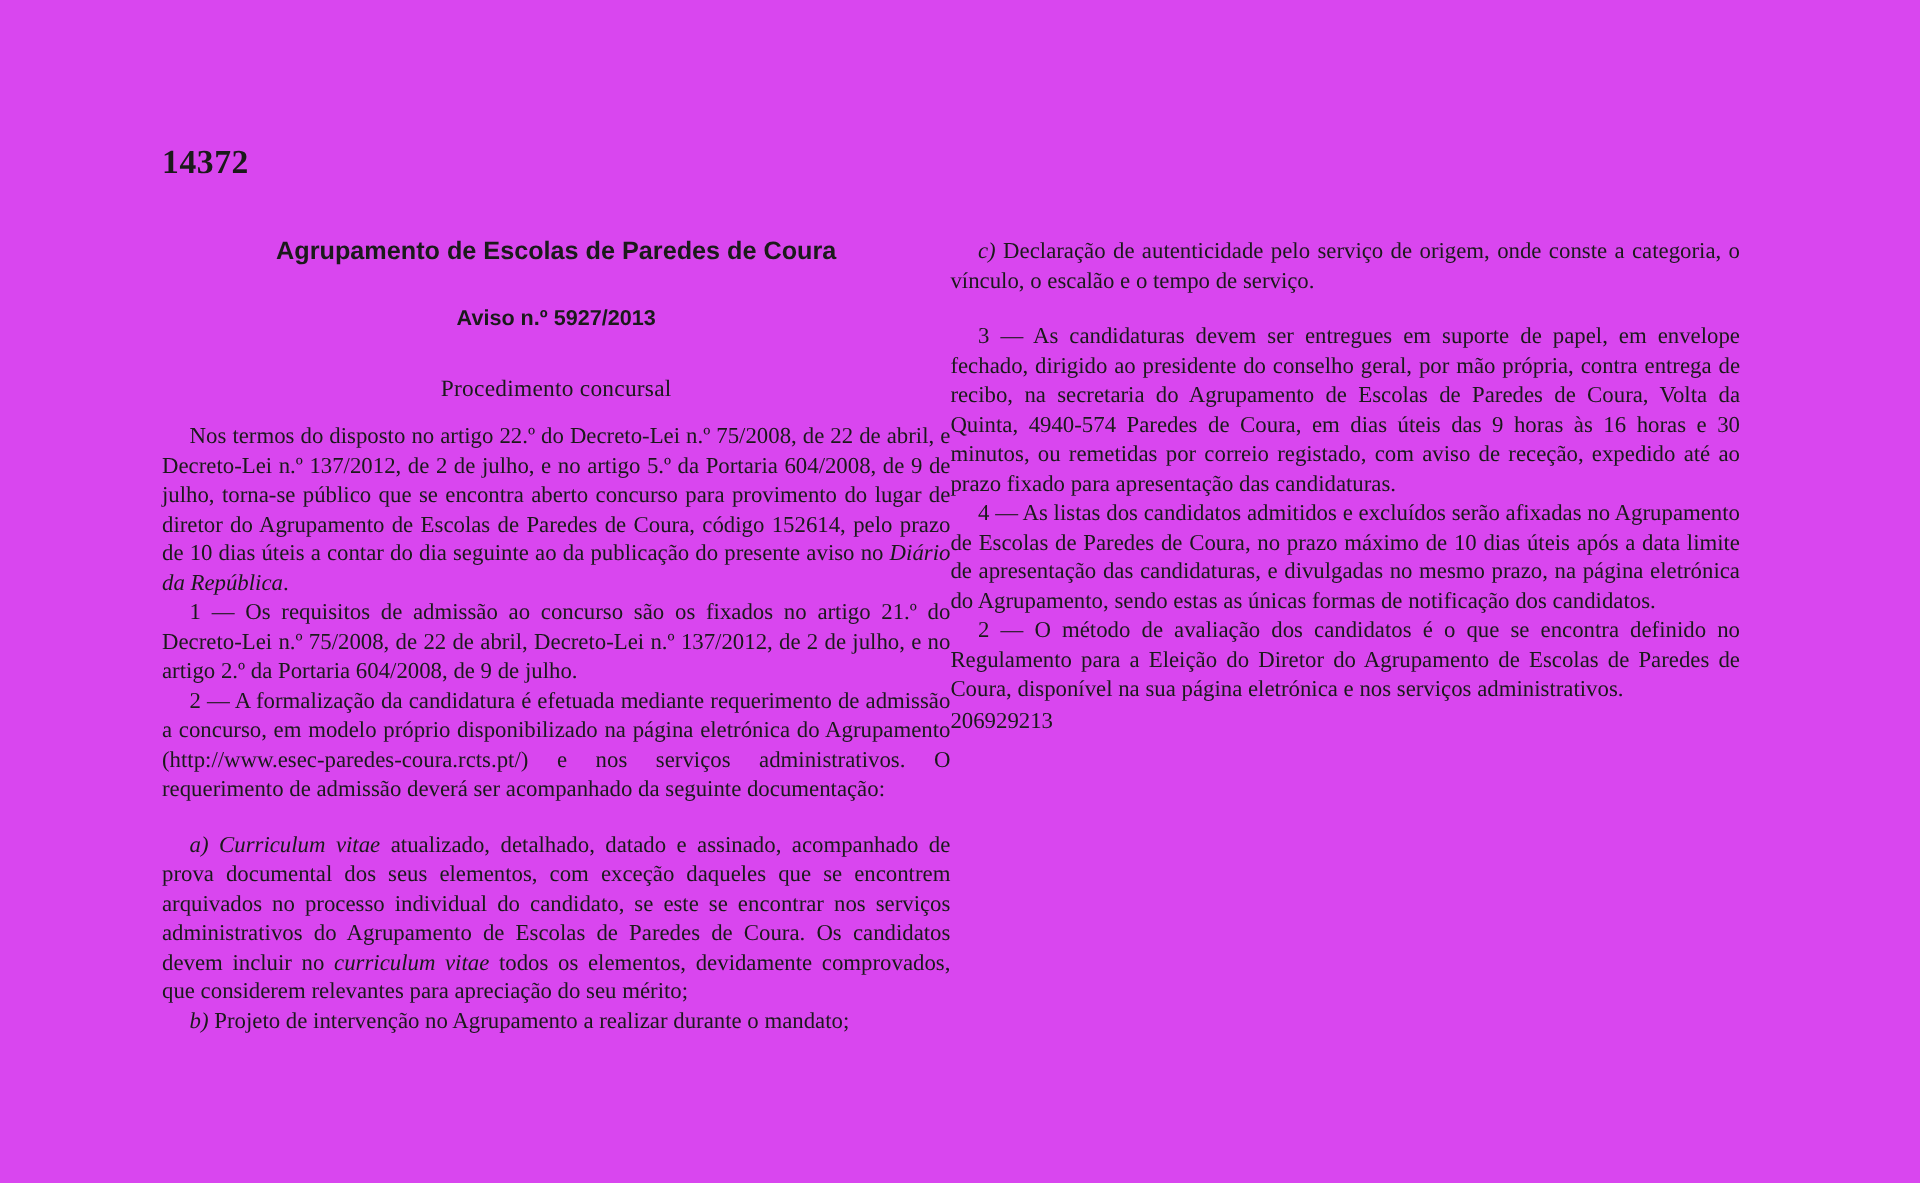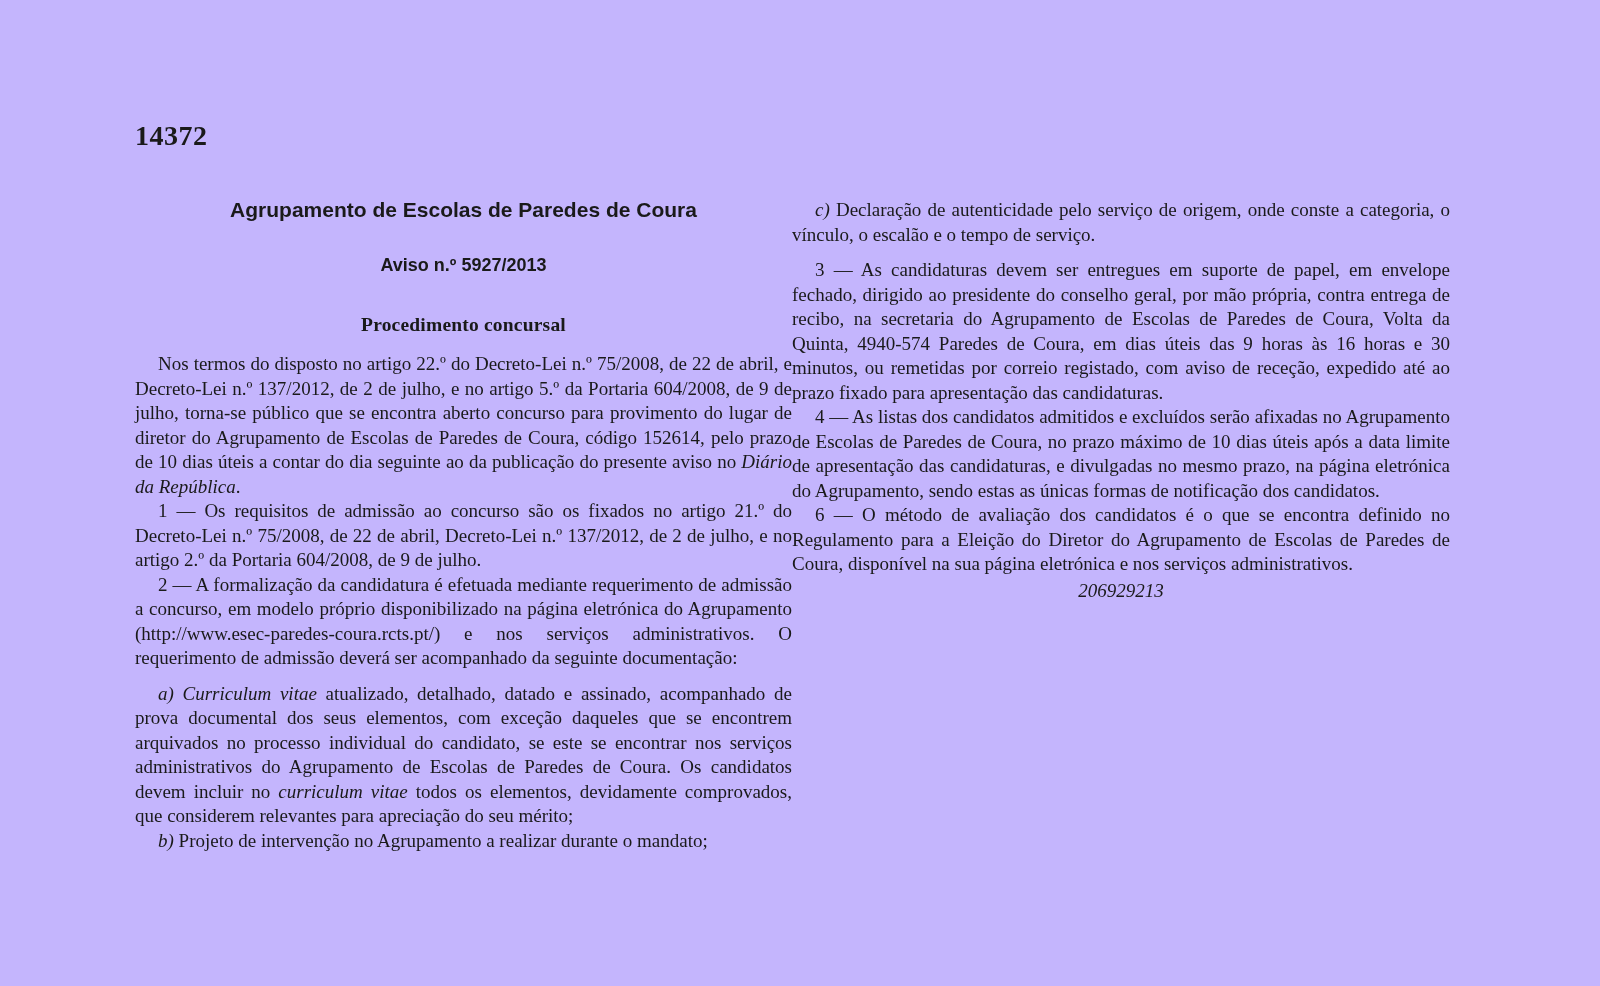--- a/index.html
+++ b/index.html
@@ -5,21 +5,21 @@
 <style>
   html, body {
     margin: 0;
     padding: 0;
     background: #e8e8e8;
   }
   .page {
     position: relative;
     width: 1600px;
     height: 986px;
-    background: #c4b5fd;
+    background: #d946ef;
     color: #1a1a1a;
     font-family: "Liberation Serif", "DejaVu Serif", serif;
     overflow: hidden;
   }
   .page-header {
     position: absolute;
     top: 120px;
     left: 135px;
     width: 1334px;
     display: flex;
@@ -51,41 +51,40 @@
     margin: 0 0 33px 0;
   }
   .notice-title {
     font-family: "Liberation Sans", "DejaVu Sans", sans-serif;
     font-weight: 700;
     font-size: 18px;
     text-align: center;
     margin: 0 0 38px 0;
   }
   .section-title {
-    font-weight: 700;
+    font-weight: 400;
     font-size: 19.5px;
     text-align: center;
     margin: 0 0 16px 0;
     letter-spacing: 0.2px;
   }
   p.body {
     font-size: 19px;
     line-height: 24.5px;
     text-align: justify;
     text-indent: 23px;
     margin: 0;
     hyphens: auto;
   }
-  p.spaced { margin-top: 11px; }
+  p.spaced { margin-top: 22px; }
   .doc-number {
     font-size: 19px;
     line-height: 24.5px;
-    text-align: center;
+    text-align: left;
     margin: 2px 0 0 0;
-    font-style: italic;
   }
 </style>
 </head>
 <body>
 
 <div class="page">
 
   <header class="page-header">
     <div class="page-number">14372</div>
   </header>
@@ -99,17 +98,17 @@
     <p class="body"><span>1 — Os requisitos de admissão ao concurso são os fixados no artigo 21.º do Decreto-Lei n.º 75/2008, de 22 de abril, Decreto-Lei n.º 137/2012, de 2 de julho, e no artigo 2.º da Portaria 604/2008, de 9 de julho.</span></p>
     <p class="body"><span>2 — A formalização da candidatura é efetuada mediante requerimento de admissão a concurso, em modelo próprio disponibilizado na página eletrónica do Agrupamento (http://www.esec-paredes-coura.rcts.pt/) e nos serviços administrativos. O requerimento de admissão deverá ser acompanhado da seguinte documentação:</span></p>
     <p class="body spaced"><i>a) Curriculum vitae</i><span> atualizado, detalhado, datado e assinado, acompanhado de prova documental dos seus elementos, com exceção daqueles que se encontrem arquivados no processo individual do candidato, se este se encontrar nos serviços administrativos do Agrupamento de Escolas de Paredes de Coura. Os candidatos devem incluir no </span><i>curriculum vitae</i><span> todos os elementos, devidamente comprovados, que considerem relevantes para apreciação do seu mérito;</span></p>
     <p class="body"><i>b)</i><span> Projeto de intervenção no Agrupamento a realizar durante o mandato;</span></p>
   </section>
 
   <section class="col col-right">
     <p class="body"><i>c)</i><span> Declaração de autenticidade pelo serviço de origem, onde conste a categoria, o vínculo, o escalão e o tempo de serviço.</span></p>
     <p class="body spaced"><span>3 — As candidaturas devem ser entregues em suporte de papel, em envelope fechado, dirigido ao presidente do conselho geral, por mão própria, contra entrega de recibo, na secretaria do Agrupamento de Escolas de Paredes de Coura, Volta da Quinta, 4940-574 Paredes de Coura, em dias úteis das 9 horas às 16 horas e 30 minutos, ou remetidas por correio registado, com aviso de receção, expedido até ao prazo fixado para apresentação das candidaturas.</span></p>
     <p class="body"><span>4 — As listas dos candidatos admitidos e excluídos serão afixadas no Agrupamento de Escolas de Paredes de Coura, no prazo máximo de 10 dias úteis após a data limite de apresentação das candidaturas, e divulgadas no mesmo prazo, na página eletrónica do Agrupamento, sendo estas as únicas formas de notificação dos candidatos.</span></p>
-    <p class="body"><span>6 — O método de avaliação dos candidatos é o que se encontra definido no Regulamento para a Eleição do Diretor do Agrupamento de Escolas de Paredes de Coura, disponível na sua página eletrónica e nos serviços administrativos.</span></p>
+    <p class="body"><span>2 — O método de avaliação dos candidatos é o que se encontra definido no Regulamento para a Eleição do Diretor do Agrupamento de Escolas de Paredes de Coura, disponível na sua página eletrónica e nos serviços administrativos.</span></p>
     <p class="doc-number">206929213</p>
   </section>
 
 </div>
 
 </body></html>

